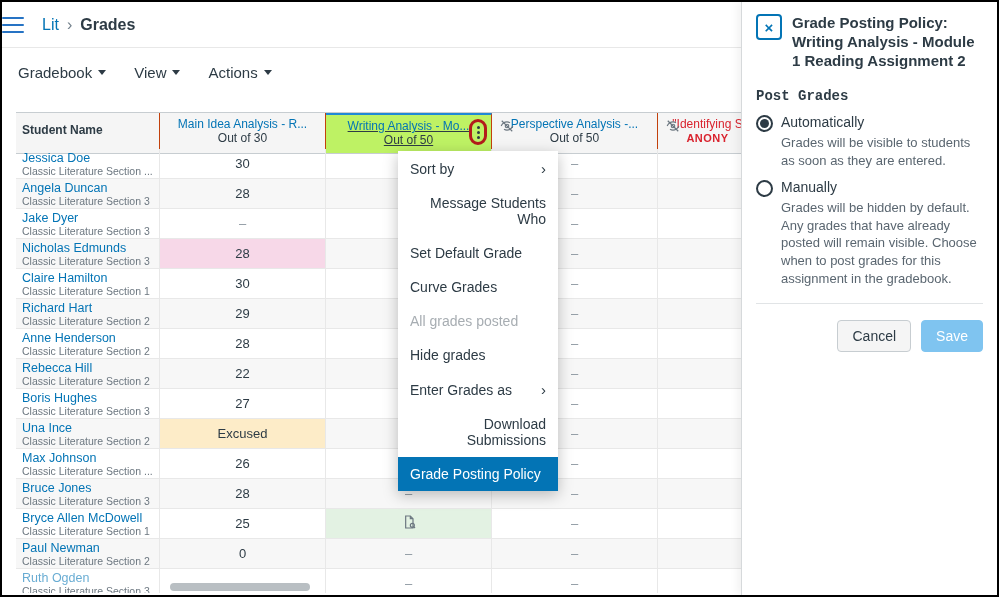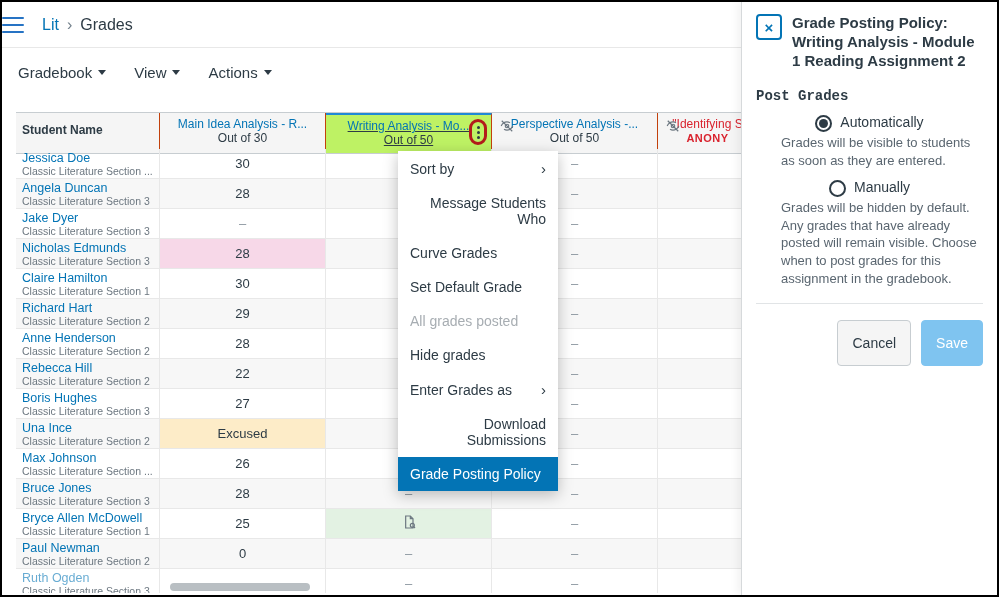--- a/index.html
+++ b/index.html
@@ -23,21 +23,21 @@
     border-bottom: 1px solid #e8e8e8;
   }
   .hamburger {
     width: 22px; height: 16px;
     display: flex; flex-direction: column; justify-content: space-between;
     cursor: pointer;
   }
   .hamburger span { height: 2px; background: #2673c4; border-radius: 1px; }
   .crumb-link { color: #0374b5; margin-left: 18px; font-size: 16px; cursor: pointer; }
   .crumb-sep { color: #73818c; margin: 0 8px; font-size: 16px; }
-  .crumb-cur { color: #2d3b45; font-size: 16px; }
+  .crumb-cur { color: #2d3b45; font-size: 16px; font-weight: bold; }
 
   
   .toolbar {
     display: flex;
     align-items: center;
     padding: 10px 16px 14px 16px;
   }
   .tool-btn {
     font-size: 15px;
     color: #2d3b45;
@@ -150,31 +150,31 @@
   }
   .panel-head { display:flex; align-items:flex-start; gap:10px;}
   .close-btn {
     width:26px; height:26px; border:2px solid #0374b5; border-radius:4px;
     display:flex; align-items:center; justify-content:center; cursor:pointer; flex-shrink:0;
     color:#0374b5; font-weight:bold; font-size:15px;
     background:#fff;
   }
   .panel-title { font-size:15px; font-weight:bold; color:#2d3b45; line-height:1.25;}
   .section-label { font-weight:bold; margin:18px 0 8px 0; font-size:14px; color:#2d3b45;font-family:Liberation Mono, monospace;}
-  .radio-row { display:flex; align-items:flex-start; gap:8px; margin-top:10px;justify-content:center;}
+  .radio-row { display:flex; align-items:flex-start; gap:8px; margin-top:10px;}
   .radio {
     width:17px; height:17px; border:2px solid #2d3b45; border-radius:50%; flex-shrink:0; margin-top:1px;
     display:flex; align-items:center; justify-content:center; cursor:pointer;
   }
   .radio.checked::after { content:""; width:9px; height:9px; background:#2d3b45; border-radius:50%; }
   .opt-label { font-size:14px; color:#2d3b45; font-weight:500;}
   .opt-desc { font-size:13px; color:#5a6670; margin:2px 0 0 25px; line-height:1.35;}
   .panel-sep { border:none; border-top:1px solid #e1e4e6; margin:16px 0;}
   .panel-actions { display:flex; justify-content:flex-end; gap:10px; margin-top:6px;}
-  .btn { padding:14px 14px; border-radius:4px; font-size:14px; cursor:pointer; border:1px solid #c7cdd1; background:#f5f5f5; color:#2d3b45;}
+  .btn { padding:7px 14px; border-radius:4px; font-size:14px; cursor:pointer; border:1px solid #c7cdd1; background:#f5f5f5; color:#2d3b45;}
   .btn-primary { background:#7fc4f0; border-color:#7fc4f0; color:#fff;}
 </style>
 </head>
 <body>
 
 <div class="topbar">
   <div class="hamburger">
       <span></span>
       <span></span>
       <span></span>
@@ -466,24 +466,24 @@
 
 <div class="menu">
   <div class="menu-item">
       <span>Sort by</span>
       <span class="chev">›</span>
     </div>
   <div class="menu-item">
       <span>Message Students Who</span>
     </div>
   <div class="menu-item">
+      <span>Set Default Grade</span>
+    </div>
+  <div class="menu-item">
       <span>Curve Grades</span>
-    </div>
-  <div class="menu-item">
-      <span>Set Default Grade</span>
     </div>
   <div class="menu-item disabled">
       <span>All grades posted</span>
     </div>
   <div class="menu-item">
       <span>Hide grades</span>
     </div>
   <div class="menu-item">
       <span>Enter Grades as</span>
       <span class="chev">›</span>

